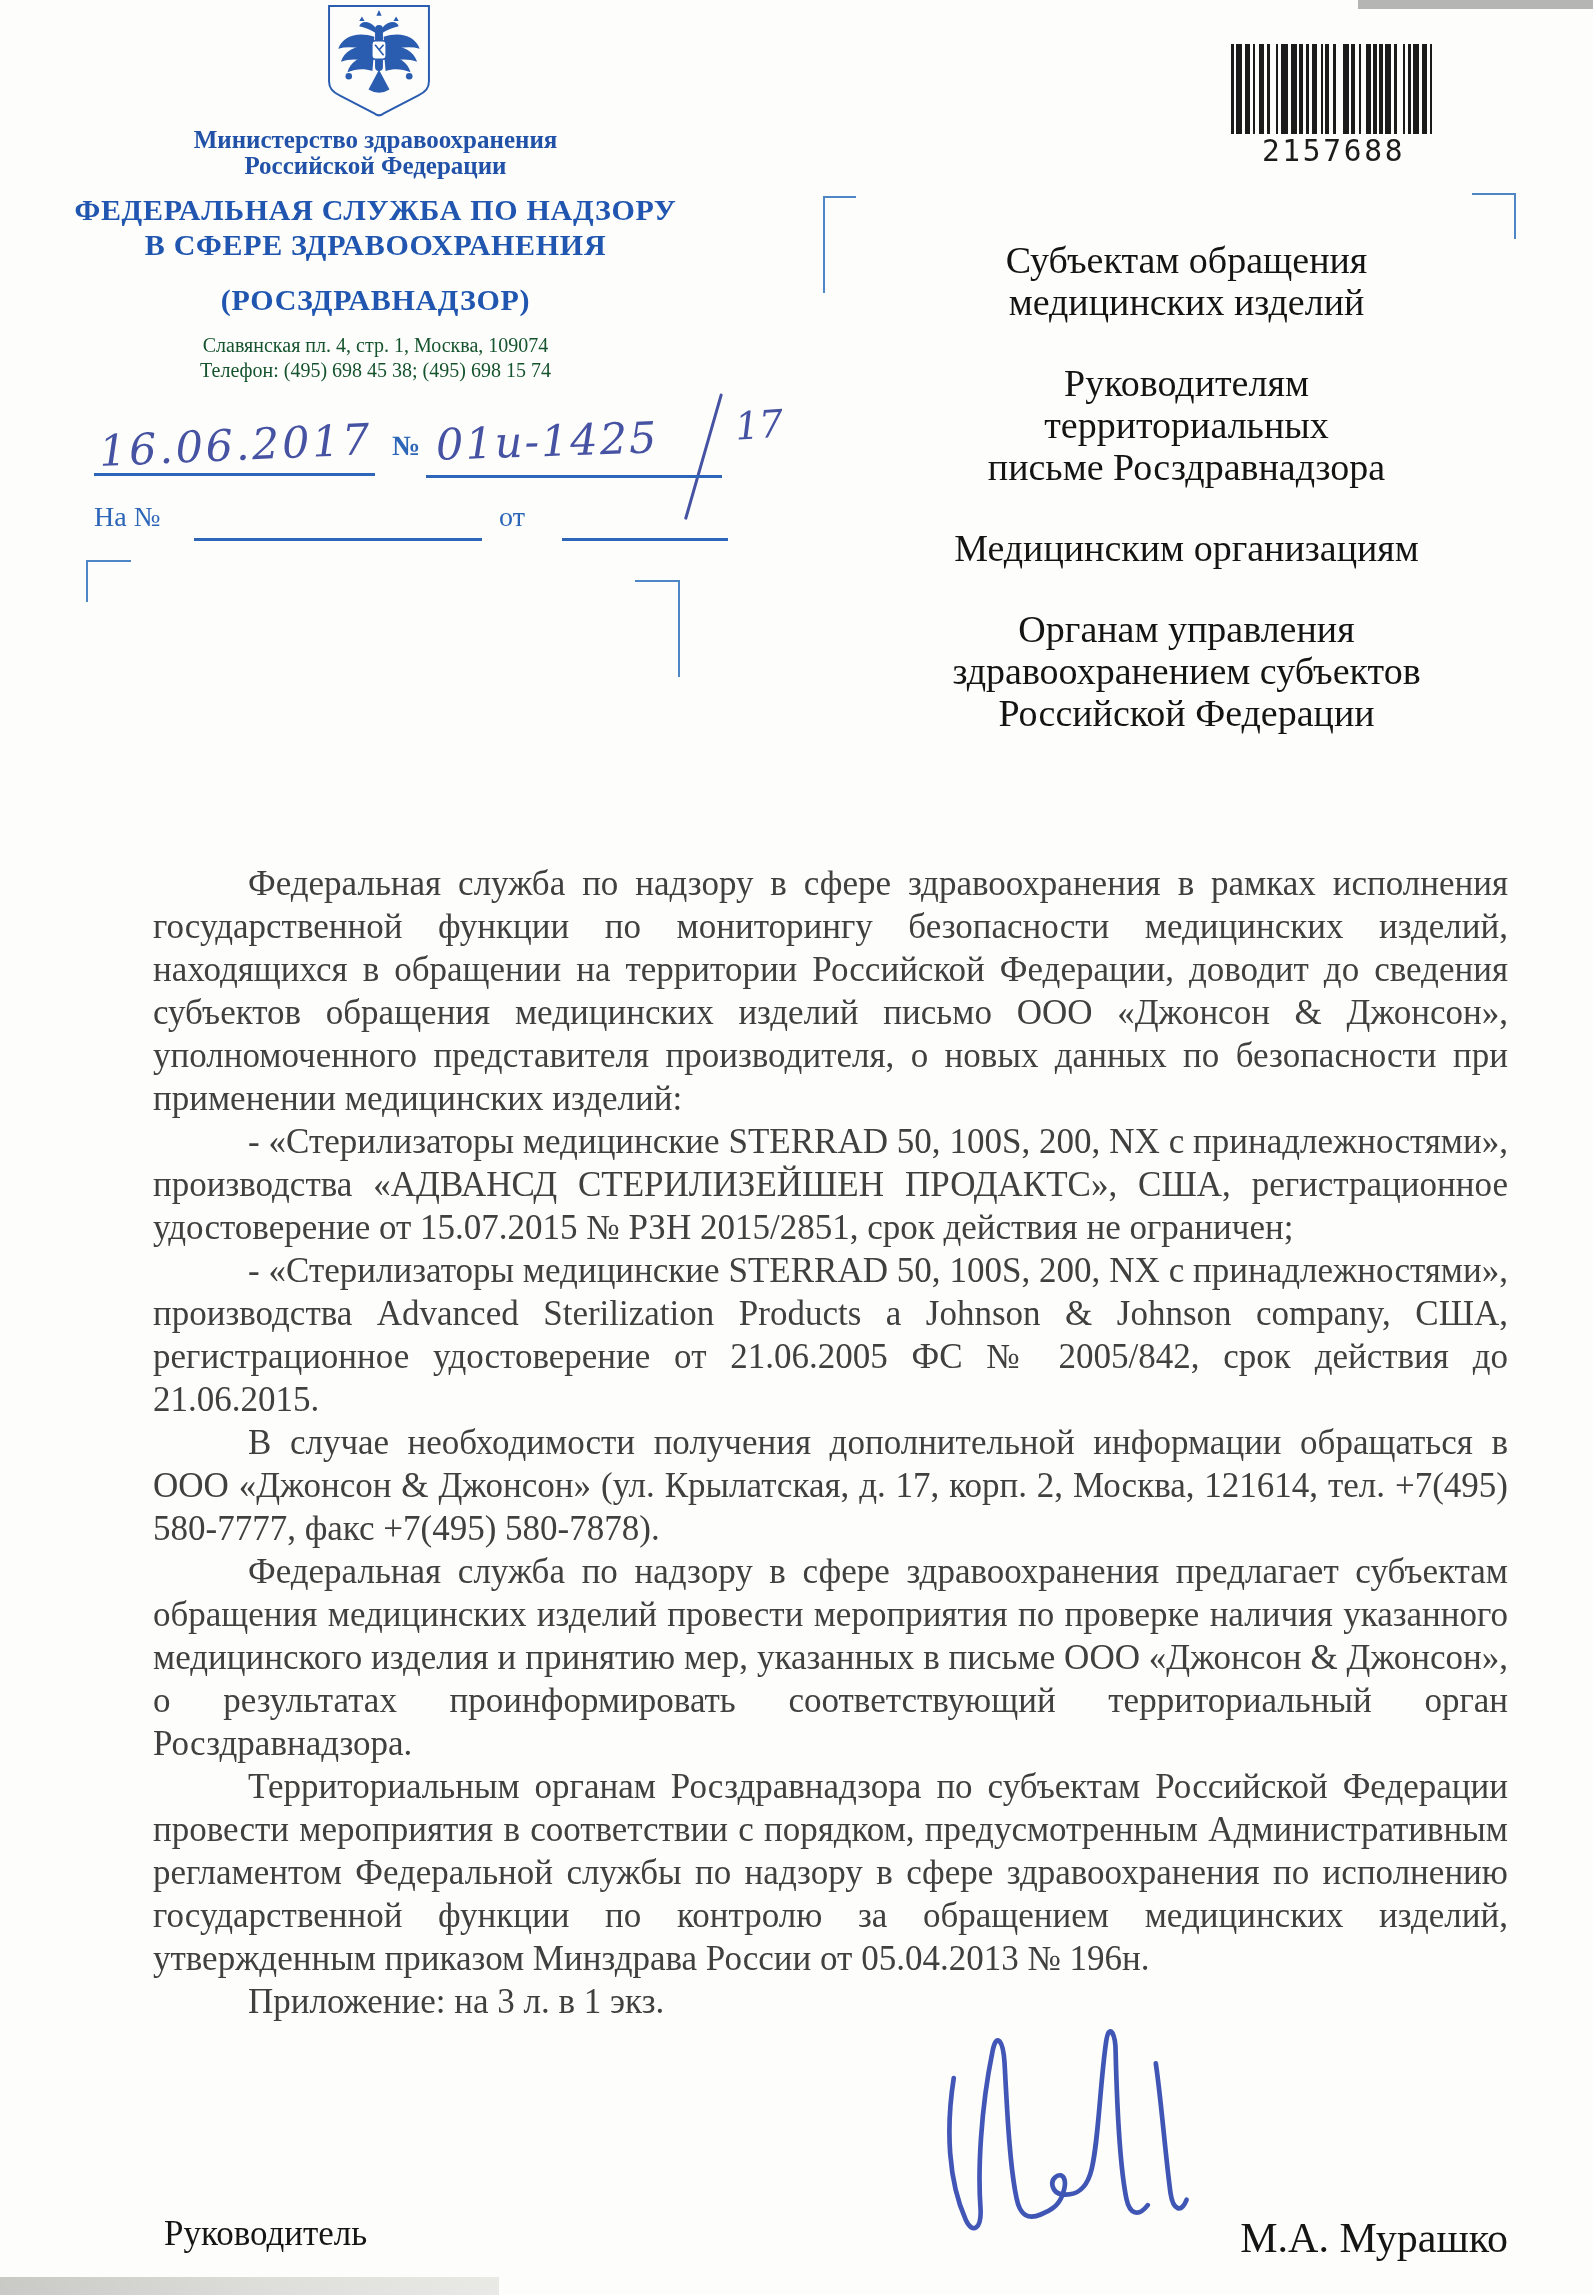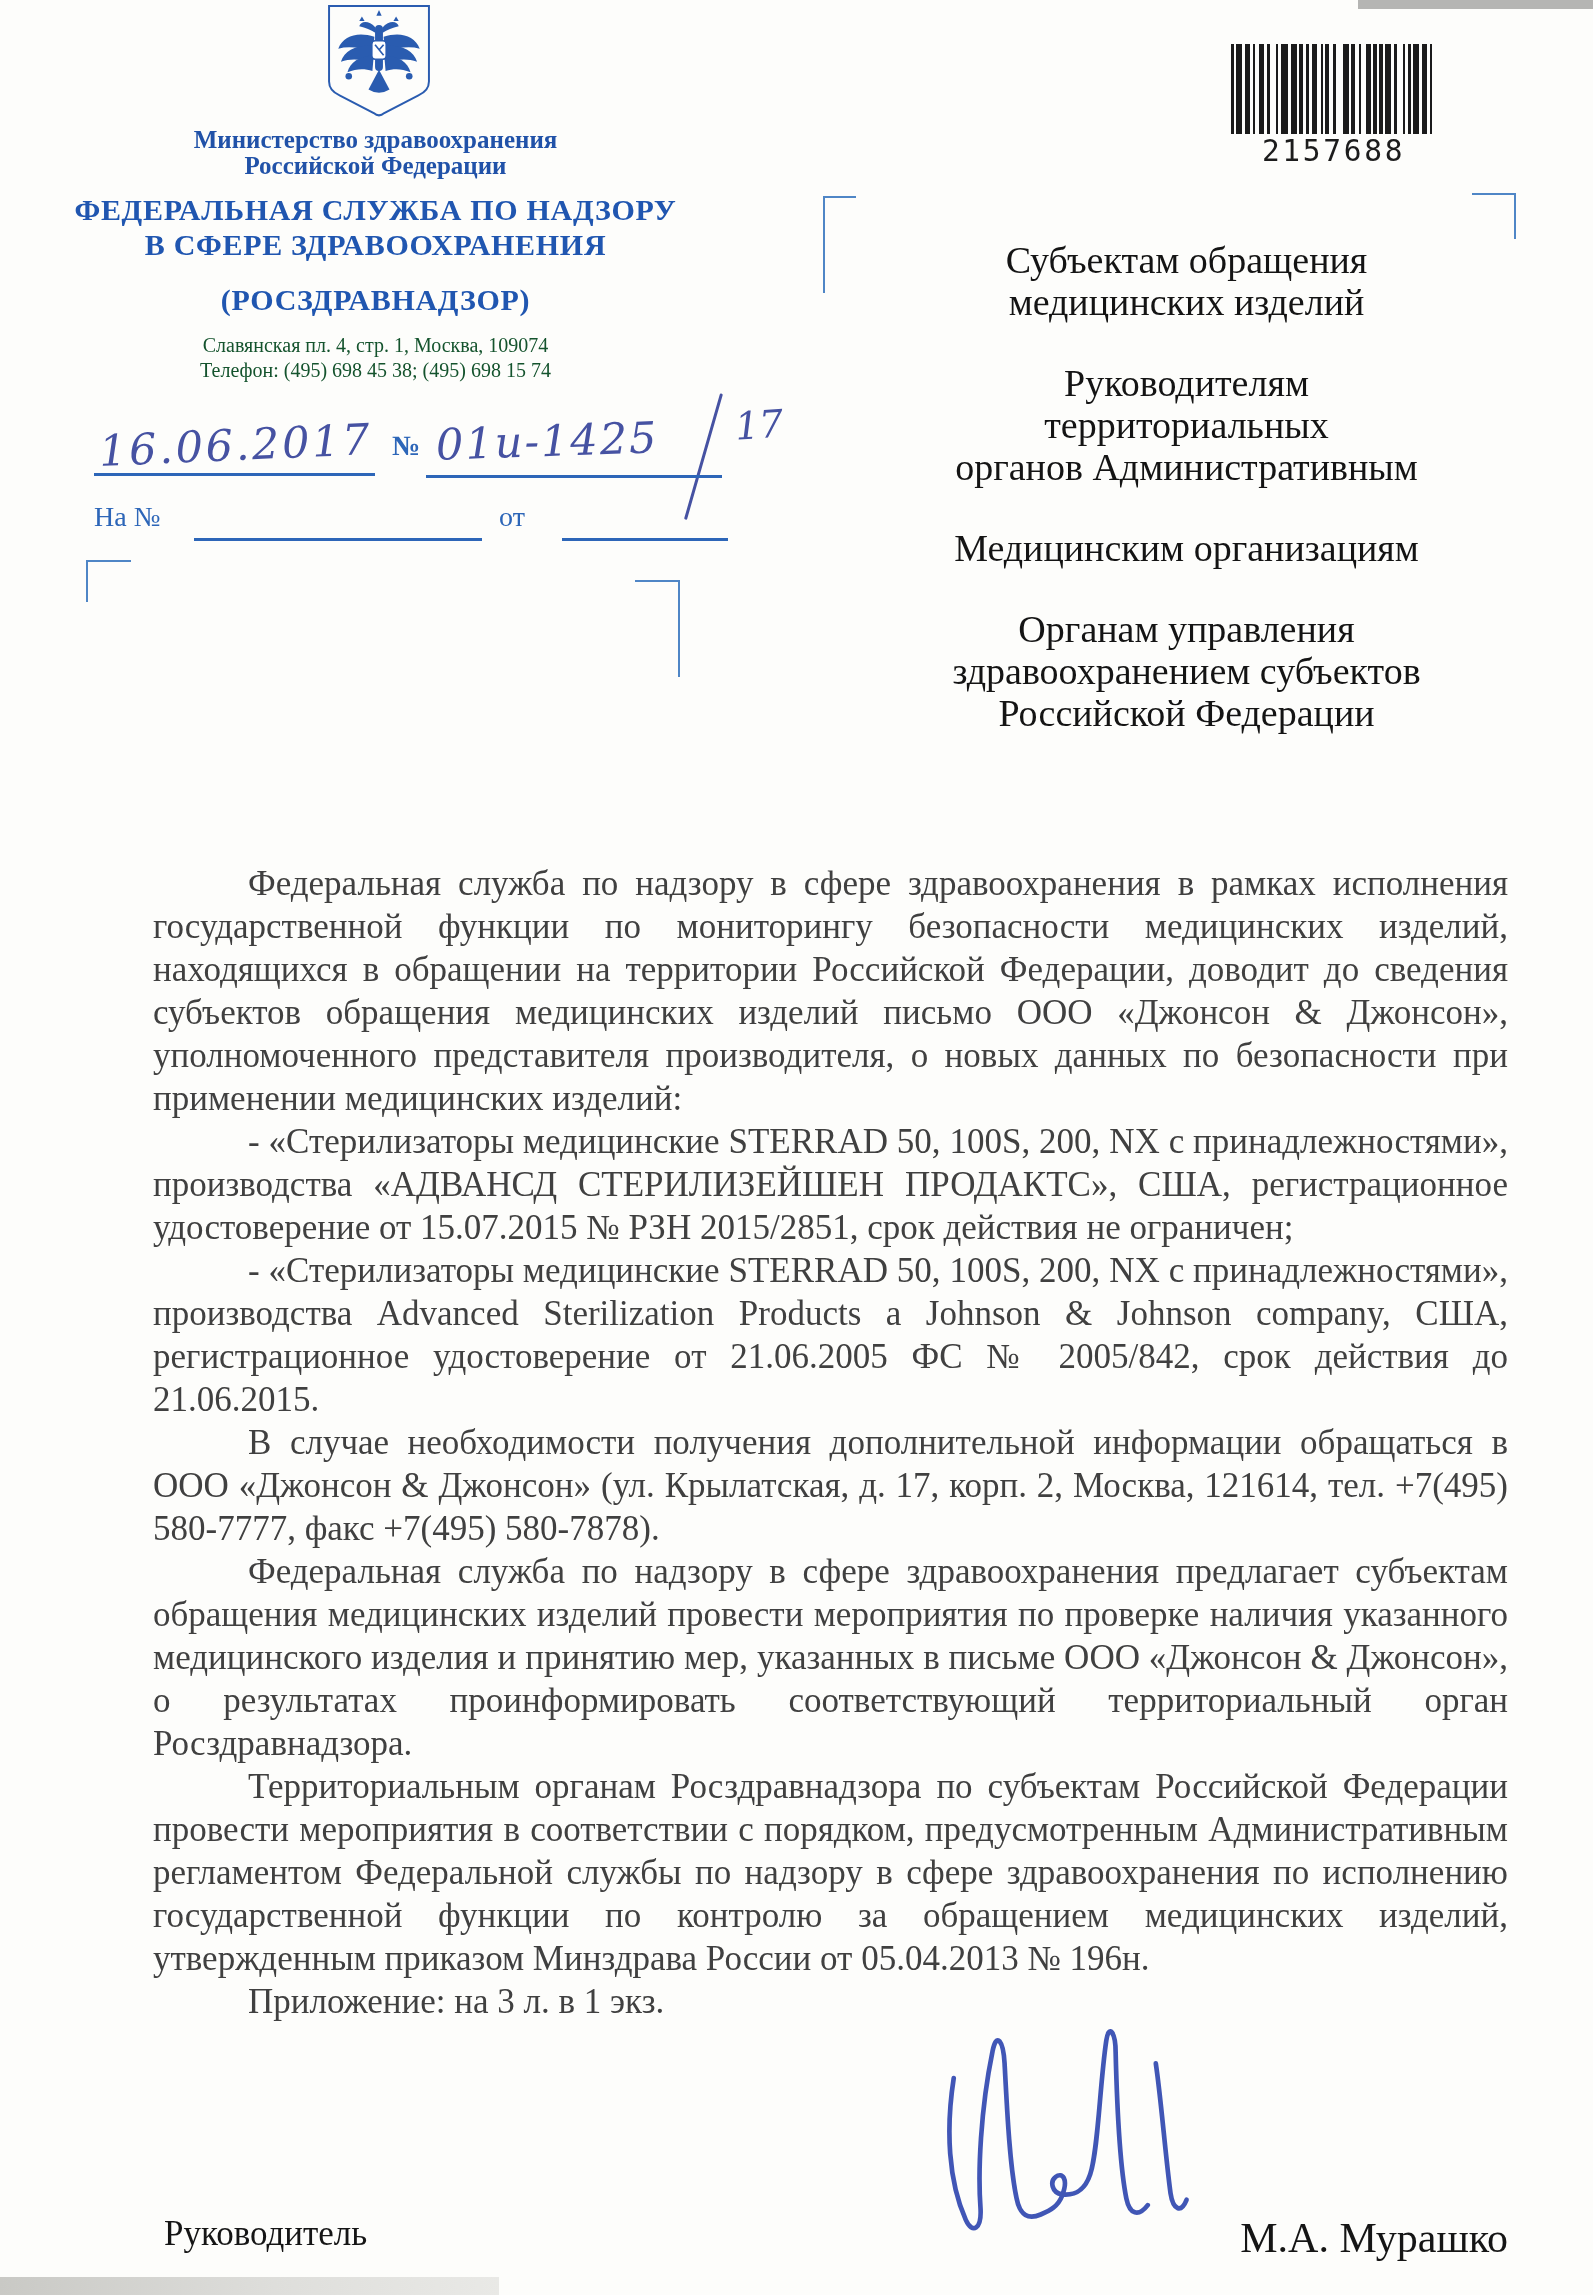--- a/index.html
+++ b/index.html
@@ -180,21 +180,21 @@
 
 
   <div class="abs addressees">
     <div>
       <div>Субъектам обращения</div>
       <div>медицинских изделий</div>
     </div>
     <div>
       <div>Руководителям</div>
       <div>территориальных</div>
-      <div>органов Административным</div>
+      <div>письме Росздравнадзора</div>
     </div>
     <div>
       <div>Медицинским организациям</div>
     </div>
     <div>
       <div>Органам управления</div>
       <div>здравоохранением субъектов</div>
       <div>Российской Федерации</div>
     </div>
   </div>

